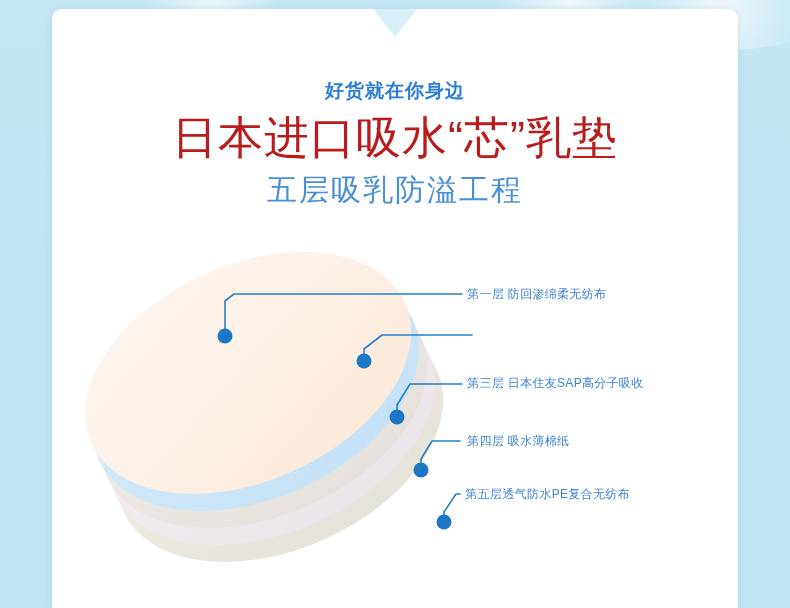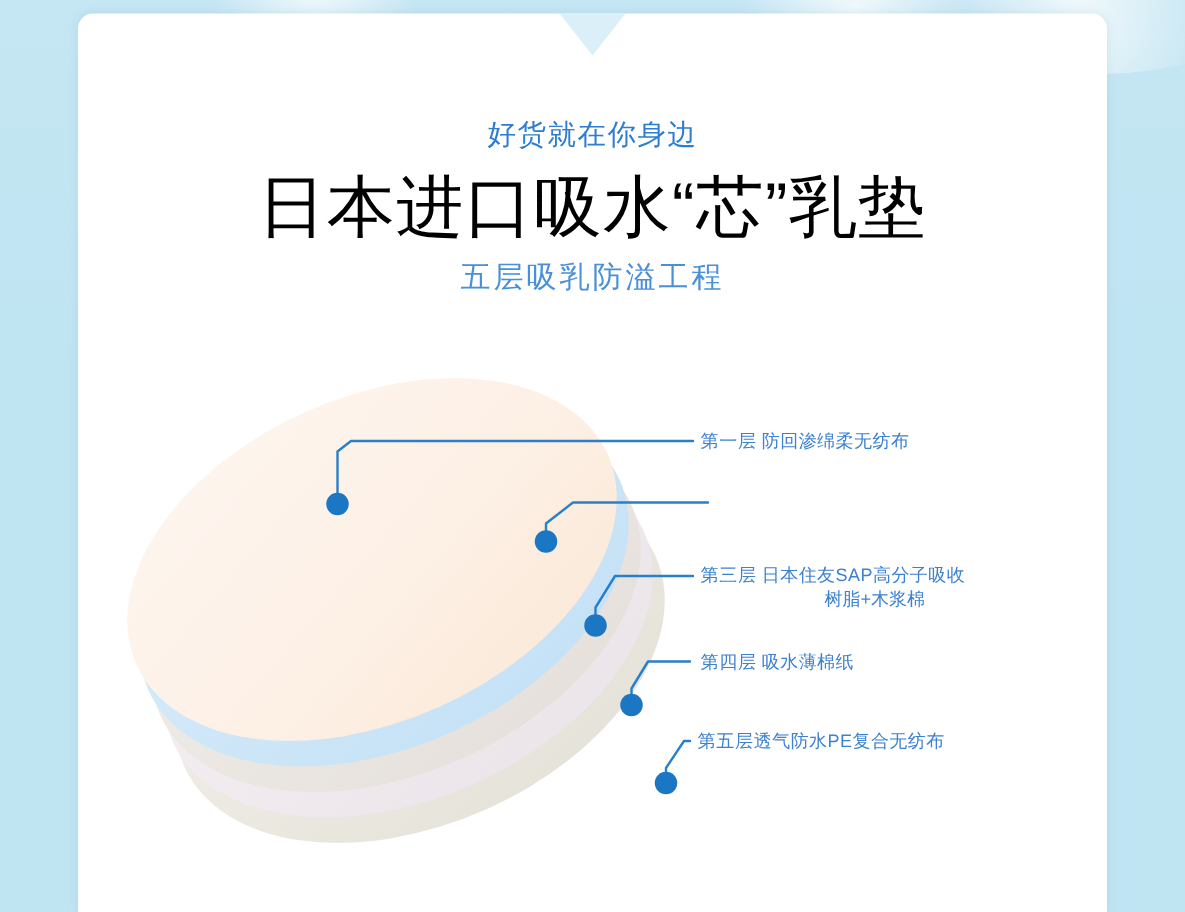--- a/index.html
+++ b/index.html
@@ -64,36 +64,36 @@
   
   .headings {
     position: absolute;
     left: 0;
     top: 72px;
     width: 686px;
     text-align: center;
   }
   #eyebrow {
     font-size: 19px;
-    font-weight: normal;
+    font-weight: bold;
     color: #2d7dd2;
     letter-spacing: 1px;
     line-height: 1;
   }
   #headline {
     margin-top: 14px;
     font-size: 45px;
-    color: #000000;
+    color: #b91c1c;
     letter-spacing: 1px;
     line-height: 1.08;
     white-space: nowrap;
   }
   #subline {
     margin-top: 12px;
-    font-size: 20px;
+    font-size: 30px;
     color: #4a90d9;
     letter-spacing: 2px;
     line-height: 1;
   }
 
   
   #diagram {
     position: absolute;
     left: 0;
     top: 0;
@@ -205,21 +205,21 @@
           <circle cx="392" cy="513" r="7.5"></circle>
         </g>
       </svg>
     </div>
 
     <div class="labels">
 
       <div class="label l1"><span class="idx">第一层</span><span> </span><span class="txt">防回渗绵柔无纺布</span></div>
 
 
-      <div class="label l3"><span class="idx">第三层</span><span> </span><span class="txt">日本住友SAP高分子吸收</span><span class="line2">树脂+木浆棉</span></div>
+      <div class="label l3"><span class="idx">第三层</span><span> </span><span class="txt">日本住友SAP高分子吸收</span></div>
 
       <div class="label l5"><span class="idx">第五层</span><span class="txt">透气防水PE复合无纺布</span></div>
 
       <div class="label l4"><span class="idx">第四层</span><span> </span><span class="txt">吸水薄棉纸</span></div>
 
     </div>
 
   </div>
 </div>
 

